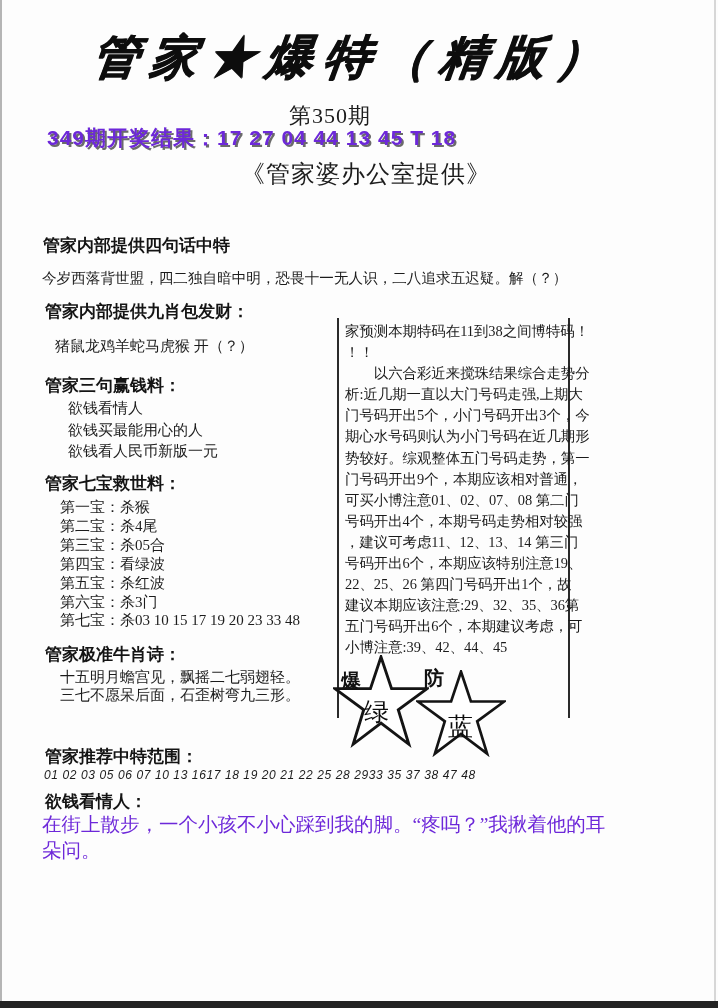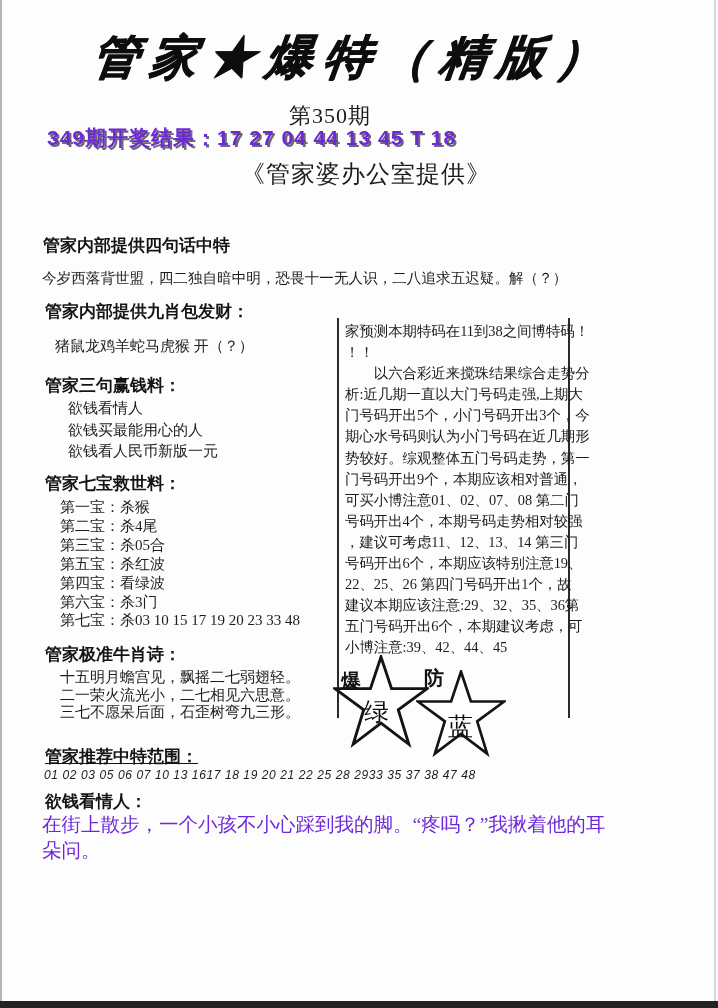--- a/index.html
+++ b/index.html
@@ -90,34 +90,33 @@
   <div>欲钱看情人</div>
   <div>欲钱买最能用心的人</div>
   <div>欲钱看人民币新版一元</div>
 </div>
 
 <div class="abs h-sec" style="left:45px;top:472px;">管家七宝救世料：</div>
 <div class="abs list-block treasure-list">
   <div>第一宝：杀猴</div>
   <div>第二宝：杀4尾</div>
   <div>第三宝：杀05合</div>
+  <div>第四宝：看绿波</div>
   <div>第五宝：杀红波</div>
-  <div>第四宝：看绿波</div>
   <div>第六宝：杀3门</div>
   <div>第七宝：杀03 10 15 17 19 20 23 33 48</div>
 </div>
 
 <div class="abs h-sec" style="left:45px;top:643px;">管家极准牛肖诗：</div>
 <div class="abs list-block poem-list">
   <div>十五明月蟾宫见，飘摇二七弱翅轻。</div>
-  <div>二一荣火流光小，二七相见六思意。</div>
   <div>三七不愿呆后面，石歪树弯九三形。</div>
 </div>
 
-<div class="abs h-sec" style="left:45px;top:745px;text-decoration:underline;">管家推荐中特范围：</div>
+<div class="abs h-sec" style="left:45px;top:745px;">管家推荐中特范围：</div>
 <div class="abs body-txt range-numbers">01 02 03 05 06 07 10 13 1617 18 19 20 21 22 25 28 2933 35 37 38 47 48</div>
 
 <div class="abs h-sec" style="left:45px;top:790px;">欲钱看情人：</div>
 <div class="abs humor-content">在街上散步，一个小孩不小心踩到我的脚。“疼吗？”我揪着他的耳朵问。</div>
 
 <div class="abs pred-box">
   <div class="pred-text">
     <div>家预测本期特码在11到38之间博特码！</div>
     <div>！！</div>
     <div>　　以六合彩近来搅珠结果综合走势分</div>

